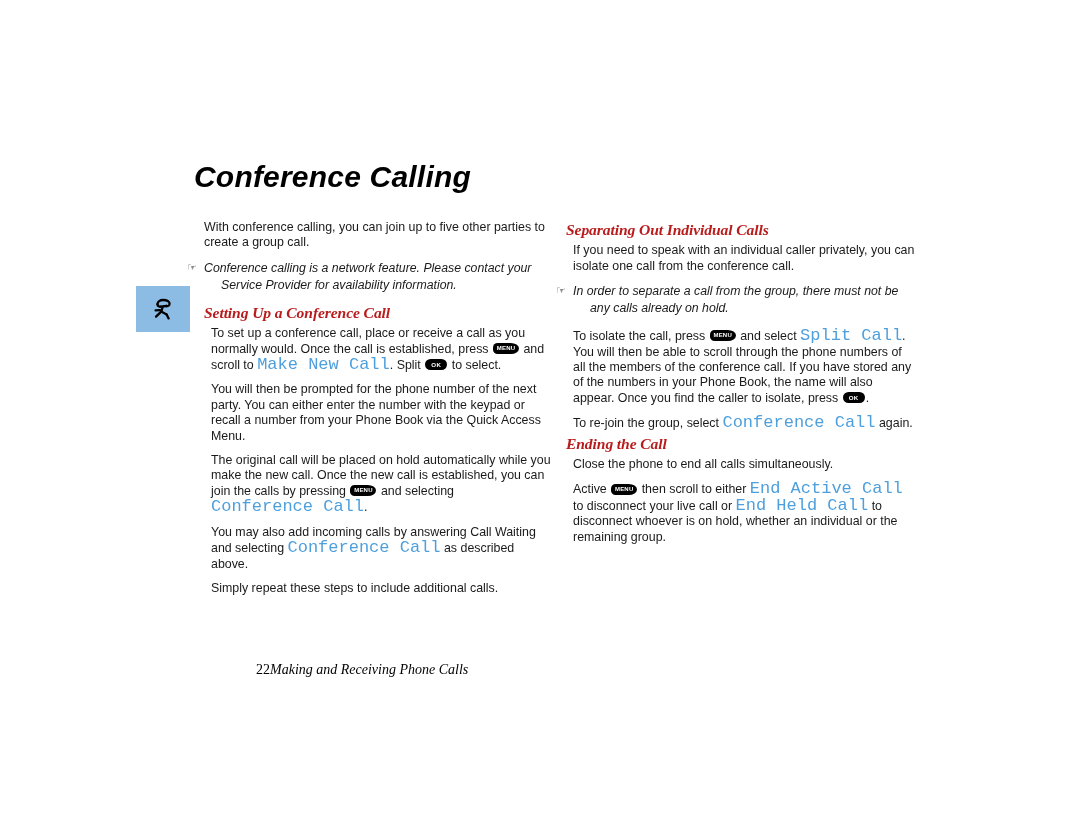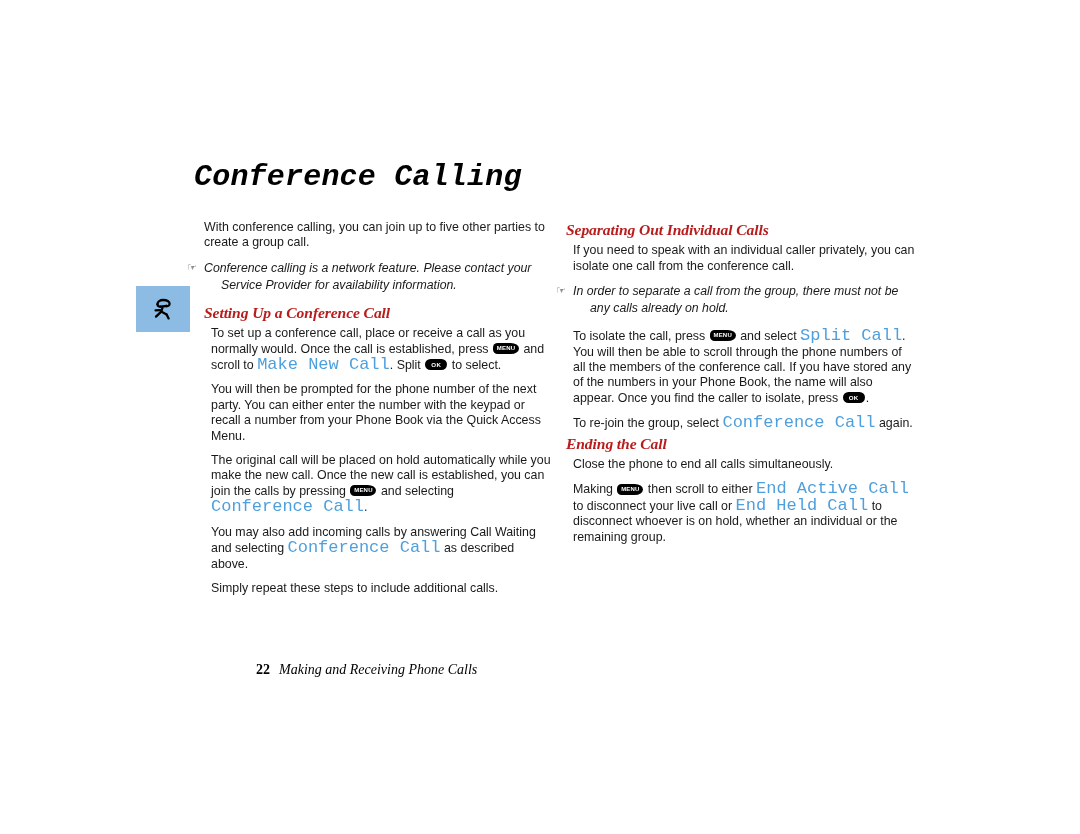--- a/index.html
+++ b/index.html
@@ -21,21 +21,21 @@
     left: 0; top: 0;
     width: 1080px;
     height: 834px;
   }
 
   
   .page-title {
     position: absolute;
     left: 194px;
     top: 160px;
-    font-family: Liberation Mono, monospace;
+    font-family: Liberation Sans, sans-serif;
     font-weight: bold;
     font-style: italic;
     font-size: 30px;
     letter-spacing: 0.2px;
     color: #000;
     white-space: nowrap;
   }
 
   
   .col {
@@ -146,23 +146,22 @@
   .footer {
     position: absolute;
     left: 256px;
     top: 662px;
     font-family: "Liberation Serif", serif;
     font-size: 14px;
     color: #000;
     white-space: nowrap;
   }
   .footer .pg {
-    font-weight: bold;
+    font-weight: normal;
     font-style: normal;
-    margin-right: 9px;
   }
   .footer .ftitle {
     font-style: italic;
   }
 </style>
 </head>
 <body>
 
 <div class="page">
 
@@ -221,21 +220,21 @@
 
       <p class="body"><span>To re-join the group, select</span> <span class="mono">Conference Call</span> <span>again.</span></p>
     </div>
 
     <div class="sec-head">Ending the Call</div>
 
     <div class="indent">
 
       <p class="body">Close the phone to end all calls simultaneously.</p>
 
-      <p class="body"><span>Making</span> <span class="key key-menu">MENU</span> <span>then scroll to either</span> <span class="mono">End Active Call</span> <span>to disconnect your live call or</span> <span class="mono">End Held Call</span> <span>to disconnect whoever is on hold, whether an individual or the remaining group.</span></p>
+      <p class="body"><span>Active</span> <span class="key key-menu">MENU</span> <span>then scroll to either</span> <span class="mono">End Active Call</span> <span>to disconnect your live call or</span> <span class="mono">End Held Call</span> <span>to disconnect whoever is on hold, whether an individual or the remaining group.</span></p>
     </div>
   </div>
 
   <div class="footer">
     <span class="pg">22</span><span class="ftitle">Making and Receiving Phone Calls</span>
   </div>
 
 </div>
 
 </body></html>

